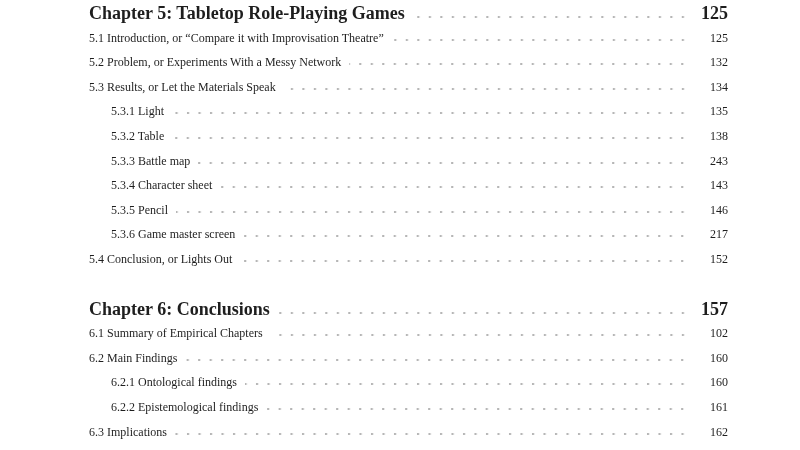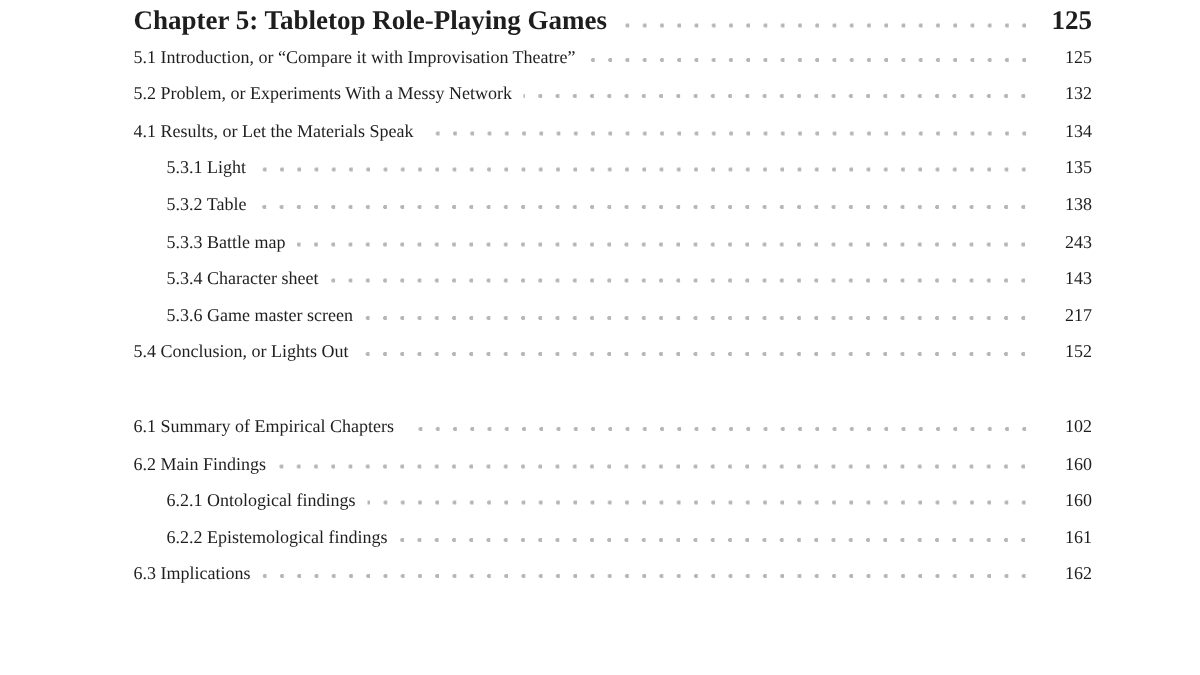--- a/index.html
+++ b/index.html
@@ -75,21 +75,21 @@
           <span class="entry-label">5.1 Introduction, or “Compare it with Improvisation Theatre”</span>
           <span class="dot-leader"></span>
           <span class="entry-page">125</span>
         </div>
         <div class="toc-row level-0">
           <span class="entry-label">5.2 Problem, or Experiments With a Messy Network</span>
           <span class="dot-leader"></span>
           <span class="entry-page">132</span>
         </div>
         <div class="toc-row level-0">
-          <span class="entry-label">4.1 Results, or Let the Materials Speak</span>
+          <span class="entry-label">5.3 Results, or Let the Materials Speak</span>
           <span class="dot-leader"></span>
           <span class="entry-page">134</span>
         </div>
         <div class="toc-row level-1">
           <span class="entry-label">5.3.1 Light</span>
           <span class="dot-leader"></span>
           <span class="entry-page">135</span>
         </div>
         <div class="toc-row level-1">
           <span class="entry-label">5.3.2 Table</span>
@@ -100,31 +100,41 @@
           <span class="entry-label">5.3.3 Battle map</span>
           <span class="dot-leader"></span>
           <span class="entry-page">243</span>
         </div>
         <div class="toc-row level-1">
           <span class="entry-label">5.3.4 Character sheet</span>
           <span class="dot-leader"></span>
           <span class="entry-page">143</span>
         </div>
         <div class="toc-row level-1">
+          <span class="entry-label">5.3.5 Pencil</span>
+          <span class="dot-leader"></span>
+          <span class="entry-page">146</span>
+        </div>
+        <div class="toc-row level-1">
           <span class="entry-label">5.3.6 Game master screen</span>
           <span class="dot-leader"></span>
           <span class="entry-page">217</span>
         </div>
         <div class="toc-row level-0">
           <span class="entry-label">5.4 Conclusion, or Lights Out</span>
           <span class="dot-leader"></span>
           <span class="entry-page">152</span>
         </div>
       </div>
       <div class="toc-section">
+        <div class="toc-row level-0 bold">
+          <span class="entry-label">Chapter 6: Conclusions</span>
+          <span class="dot-leader"></span>
+          <span class="entry-page">157</span>
+        </div>
         <div class="toc-row level-0">
           <span class="entry-label">6.1 Summary of Empirical Chapters</span>
           <span class="dot-leader"></span>
           <span class="entry-page">102</span>
         </div>
         <div class="toc-row level-0">
           <span class="entry-label">6.2 Main Findings</span>
           <span class="dot-leader"></span>
           <span class="entry-page">160</span>
         </div>

